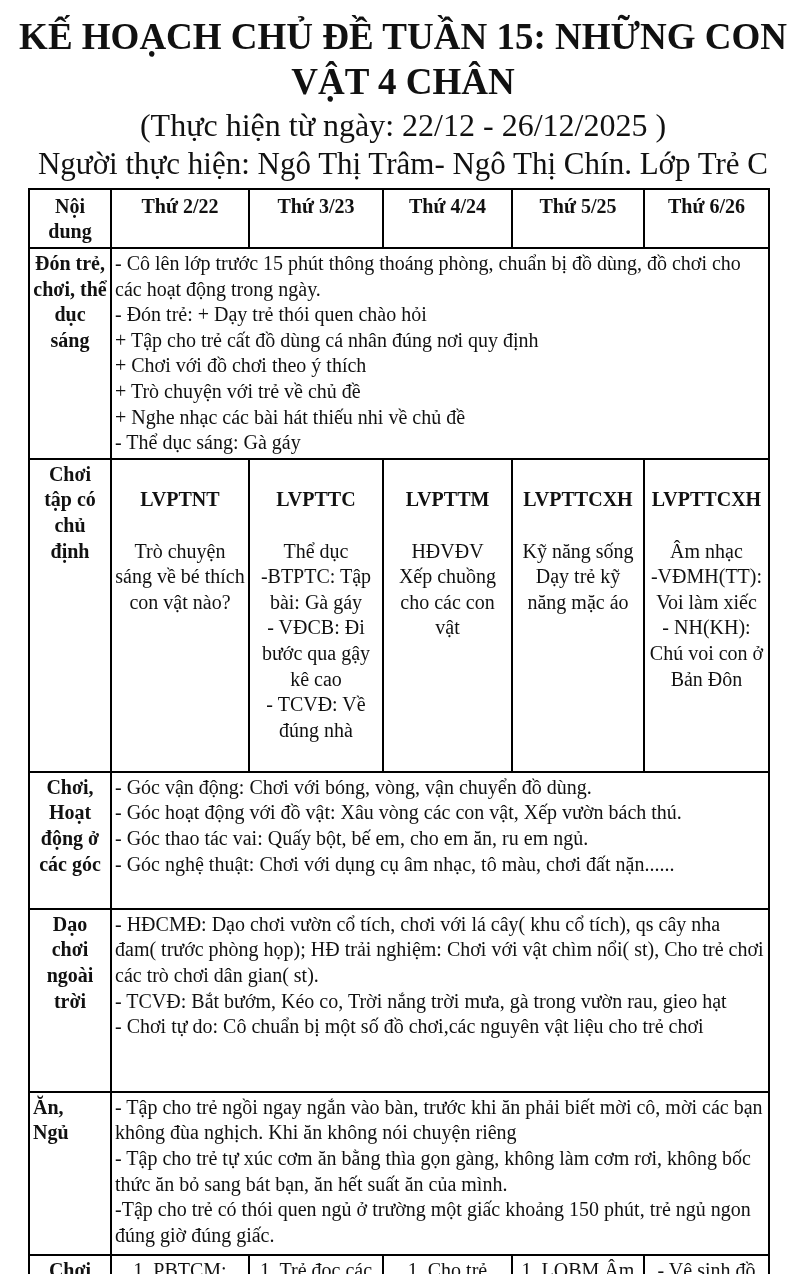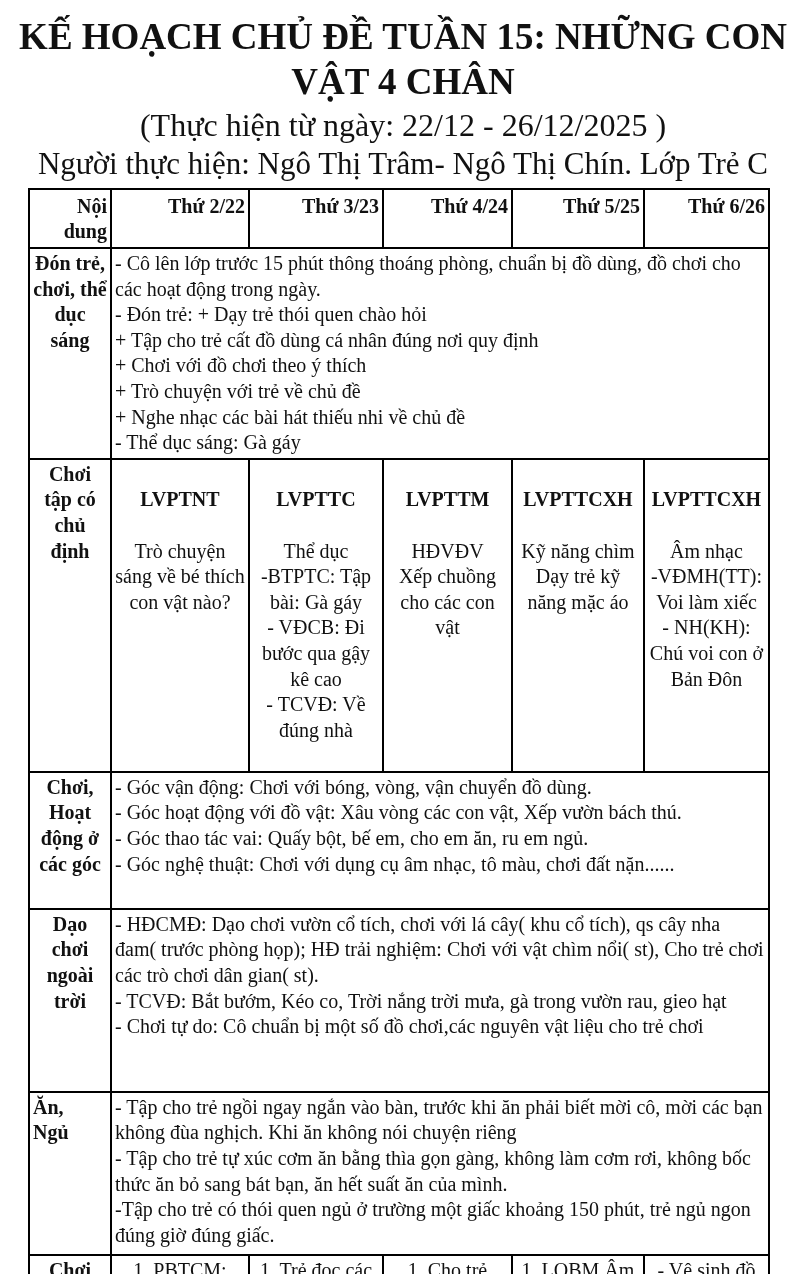--- a/index.html
+++ b/index.html
@@ -45,21 +45,21 @@
   .plan th, .plan td {
     border: 2px solid #000000;
     font-size: 20px;
     line-height: 1.28;
     vertical-align: top;
     padding: 2px 3px;
     overflow: hidden;
   }
   .plan th {
     font-weight: bold;
-    text-align: right;
+    text-align: center;
     padding-top: 4px;
   }
   .label-cell {
     font-weight: bold;
     text-align: center;
     padding: 3px 1px;
     margin-left: 22px;
   }
   .label-mid { vertical-align: middle; }
   .label-left { text-align: left; padding-left: 3px; }
@@ -136,21 +136,21 @@
 - VĐCB: Đi bước qua gậy kê cao
 - TCVĐ: Về đúng nhà</div>
       </td>
       <td class="day-cell">
         <div class="field-label">LVPTTM</div>
         <div class="day-body">HĐVĐV
 Xếp chuồng cho các con vật</div>
       </td>
       <td class="day-cell">
         <div class="field-label">LVPTTCXH</div>
-        <div class="day-body">Kỹ năng chìm
+        <div class="day-body">Kỹ năng sống
 Dạy trẻ kỹ năng mặc áo</div>
       </td>
       <td class="day-cell">
         <div class="field-label">LVPTTCXH</div>
         <div class="day-body">Âm nhạc
 -VĐMH(TT): Voi làm xiếc
 - NH(KH): Chú voi con ở Bản Đôn</div>
       </td>
     </tr>
 

